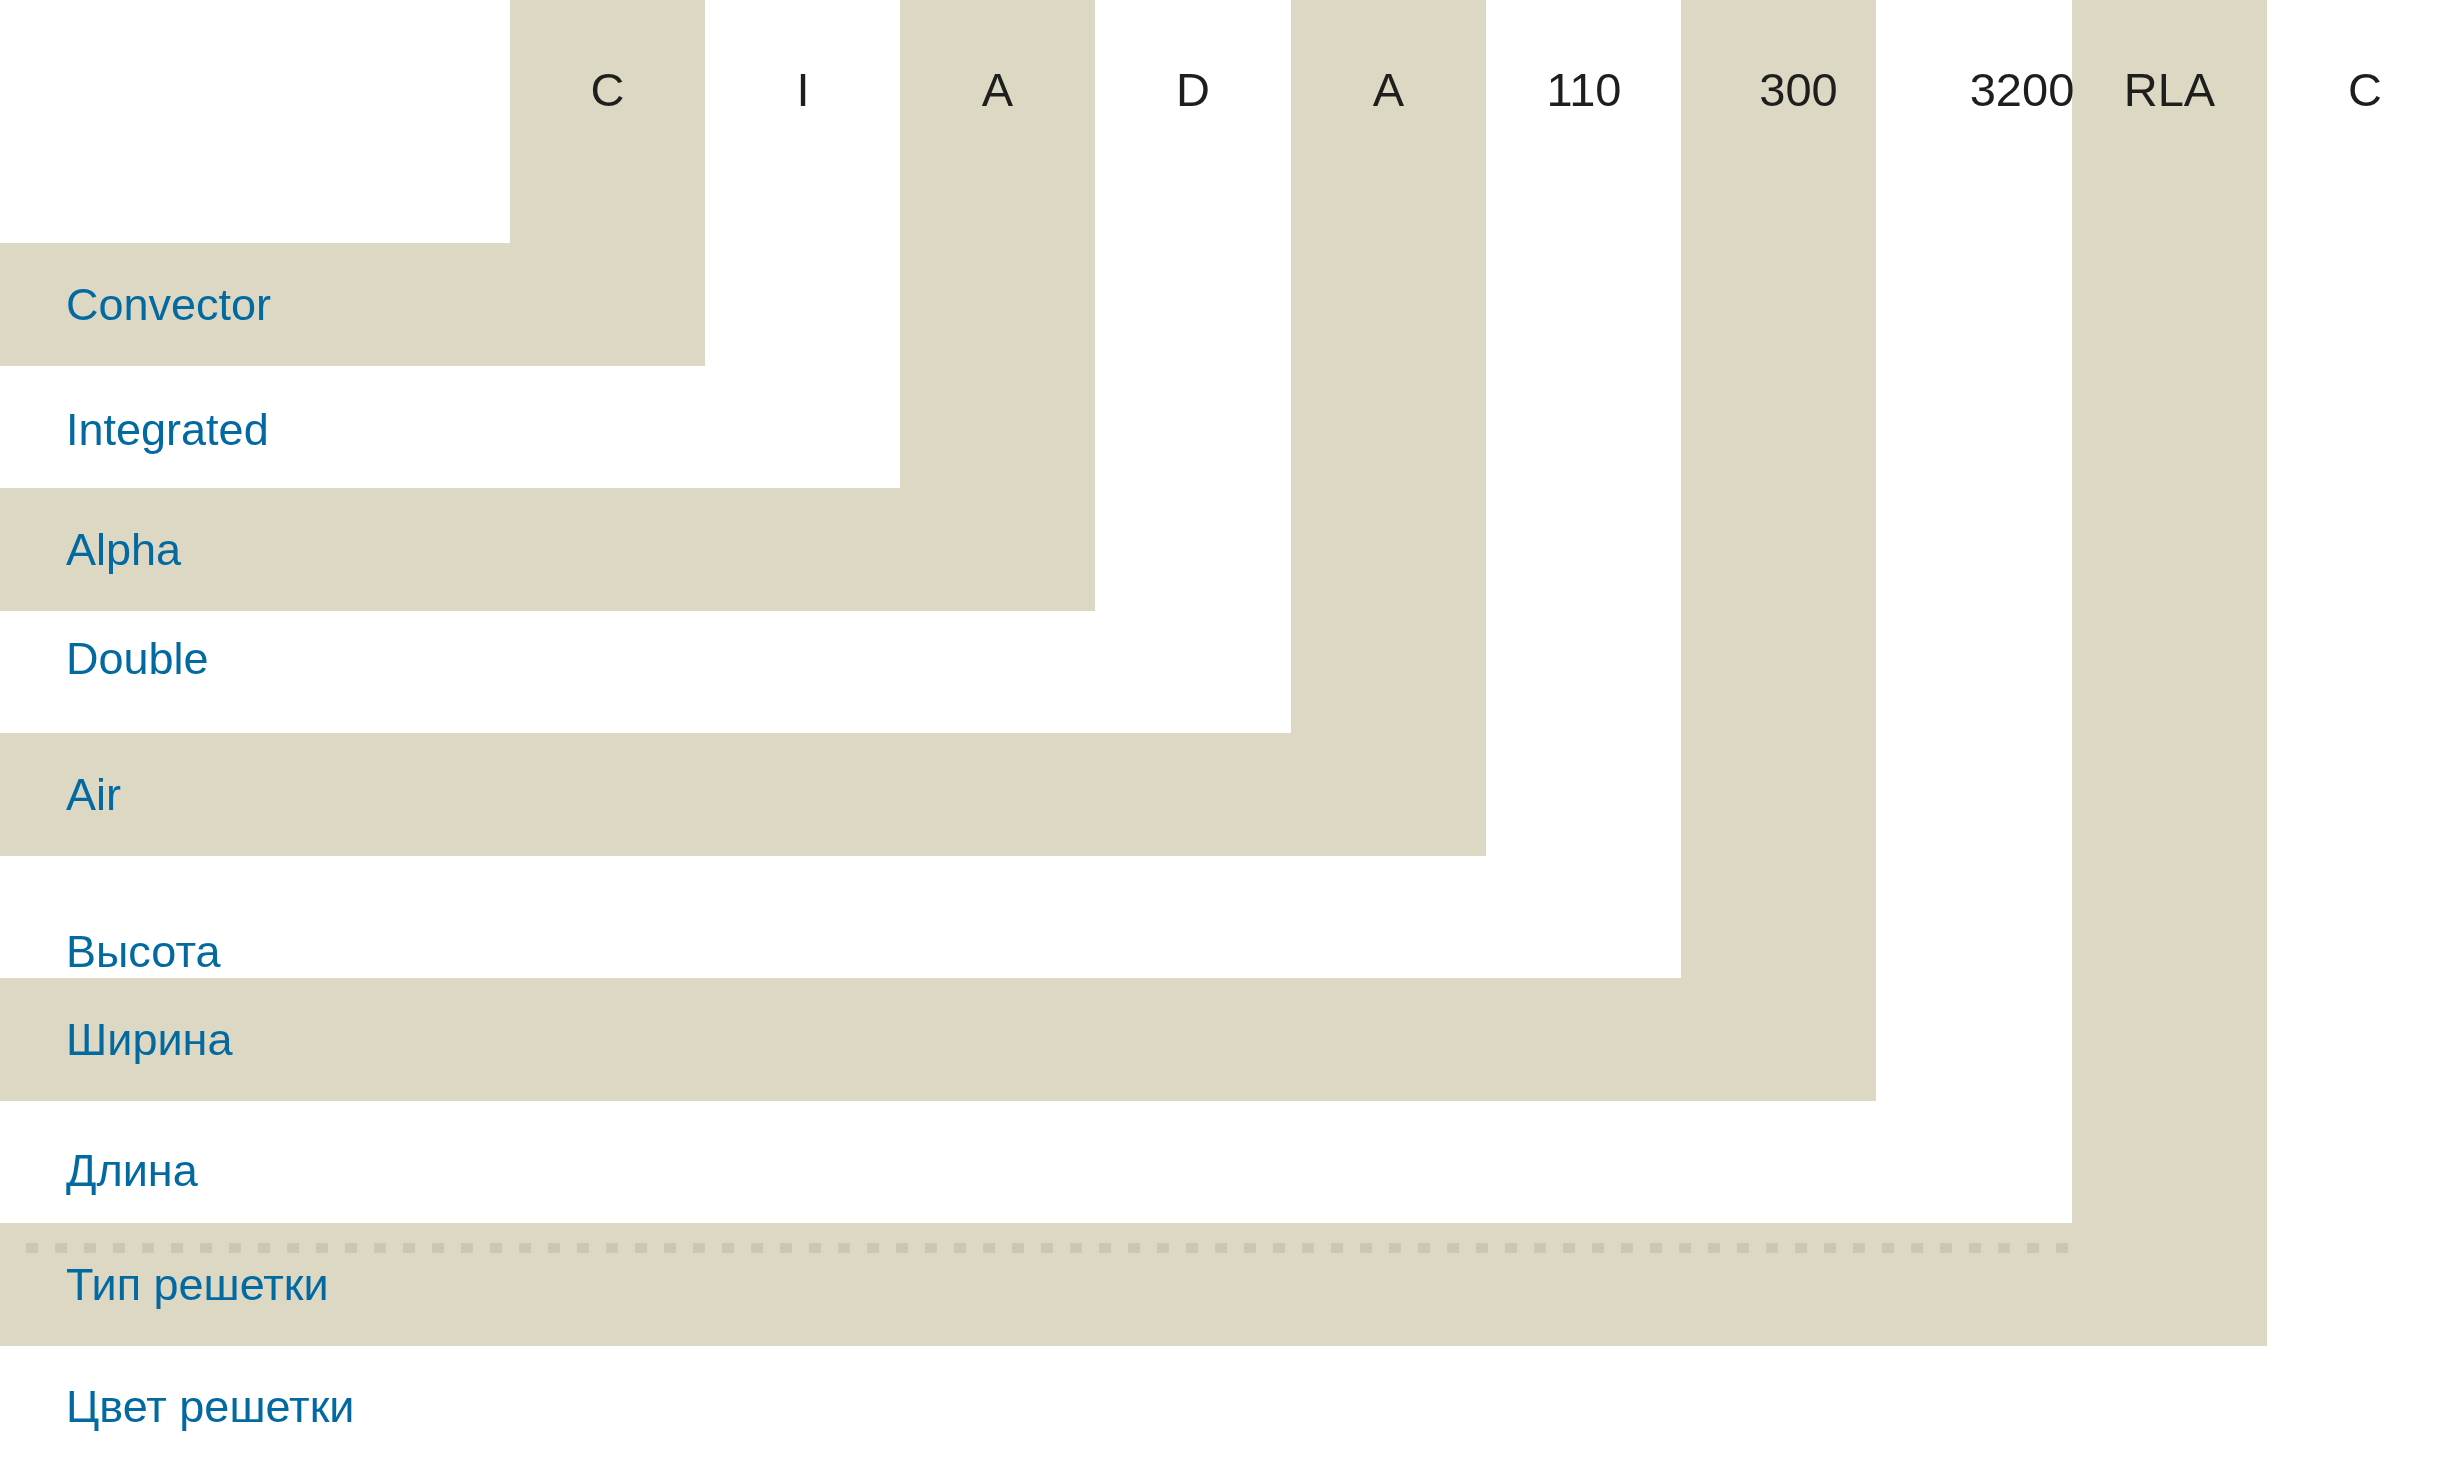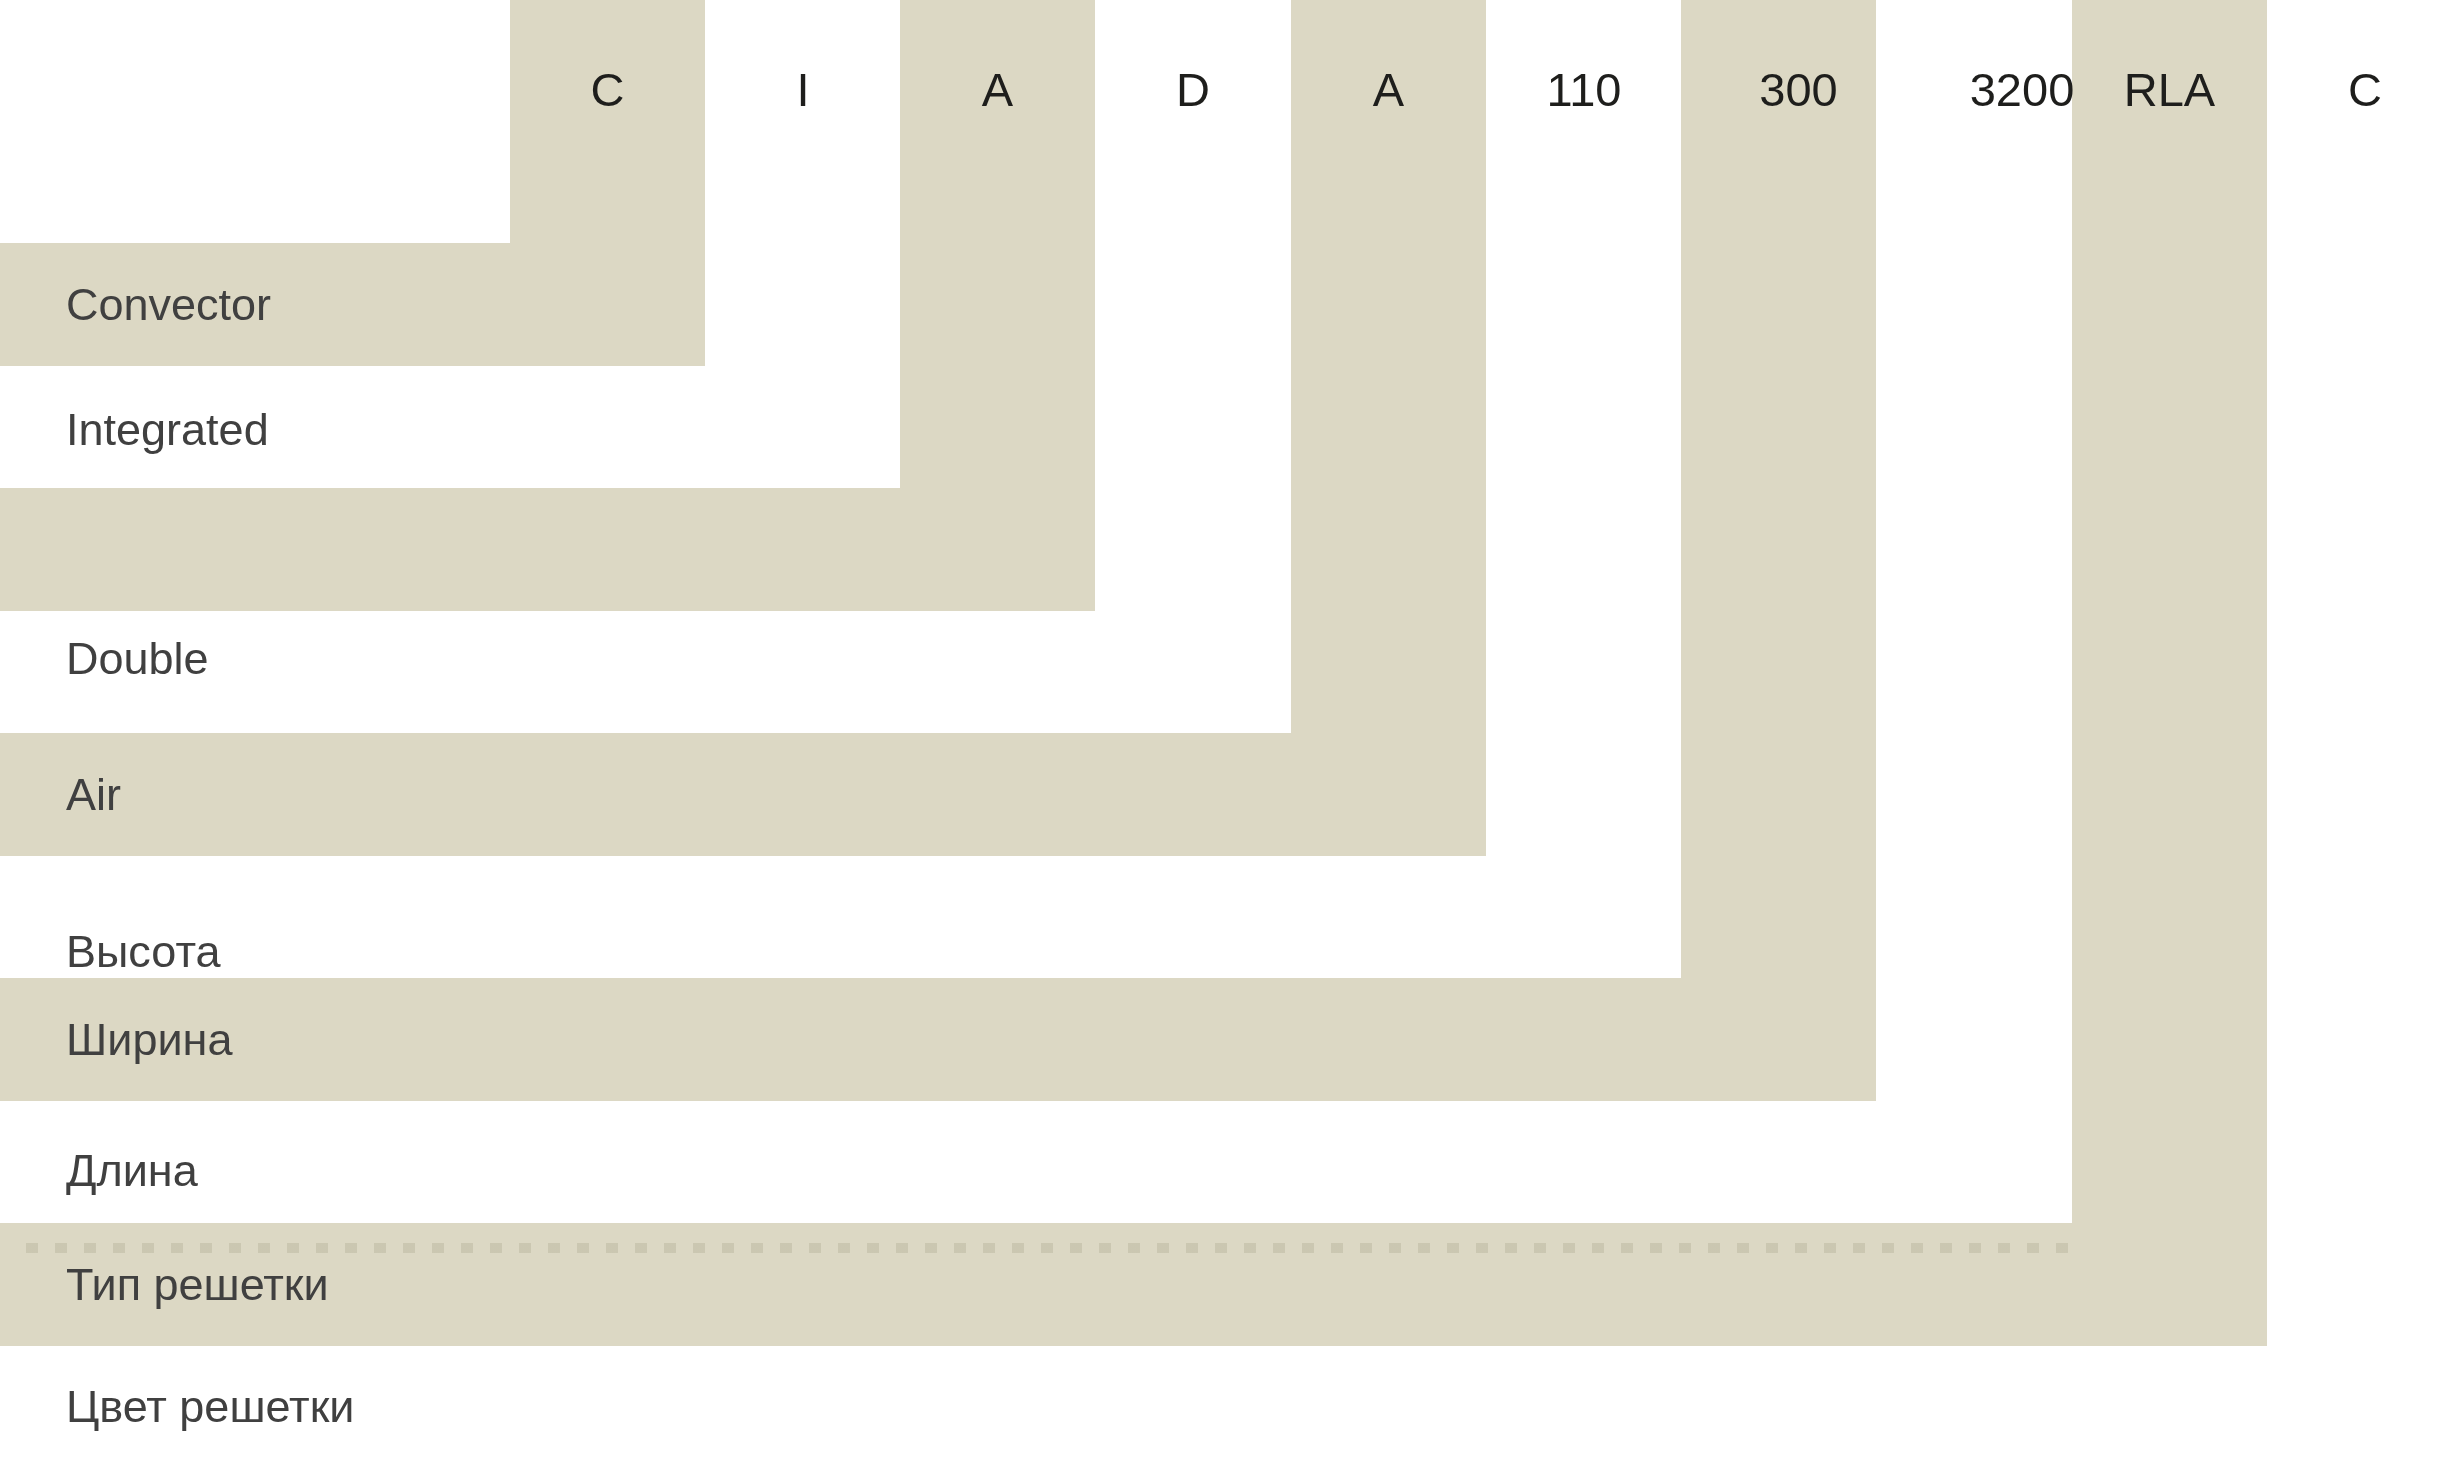--- a/index.html
+++ b/index.html
@@ -28,21 +28,21 @@
     z-index: 3;
   }
   .rowlabel {
     position: absolute;
     left: 0;
     padding-left: 66px;
     display: flex;
     align-items: center;
     font-size: 45px;
     font-weight: 400;
-    color: #404040;
+    color: #0369a1;
     z-index: 3;
     box-sizing: border-box;
   }
   .dotted-line {
     position: absolute;
     left: 26px;
     top: 1243px;
     width: 2043px;
     height: 10.4px;
     background: repeating-linear-gradient(
@@ -88,20 +88,21 @@
   <div class="code" style="left:1095px; width:196px;">D</div>
   <div class="code" style="left:1291px; width:195px;">A</div>
   <div class="code" style="left:1486px; width:196px;">110</div>
   <div class="code" style="left:1681px; width:195px;margin-left:20px;">300</div>
   <div class="code" style="left:1876px; width:196px;margin-left:48px;">3200</div>
   <div class="code" style="left:2072px; width:195px;">RLA</div>
   <div class="code" style="left:2267px; width:196px;">C</div>
 
   <div class="rowlabel" style="top:243px;  height:123px;">Convector</div>
   <div class="rowlabel" style="top:366px;  height:128px;">Integrated</div>
+  <div class="rowlabel" style="top:488px;  height:123px;">Alpha</div>
   <div class="rowlabel" style="top:611px;  height:95px;">Double</div>
   <div class="rowlabel" style="top:733px;  height:123px;">Air</div>
   <div class="rowlabel" style="top:856px;  height:122px;margin-top:35px;">Высота</div>
   <div class="rowlabel" style="top:978px; height:123px;">Ширина</div>
   <div class="rowlabel" style="top:1101px; height:140px;">Длина</div>
   <div class="rowlabel" style="top:1223px; height:123px;">Тип решетки</div>
   <div class="rowlabel" style="top:1346px; height:122px;">Цвет решетки</div>
 
 </div>
 

